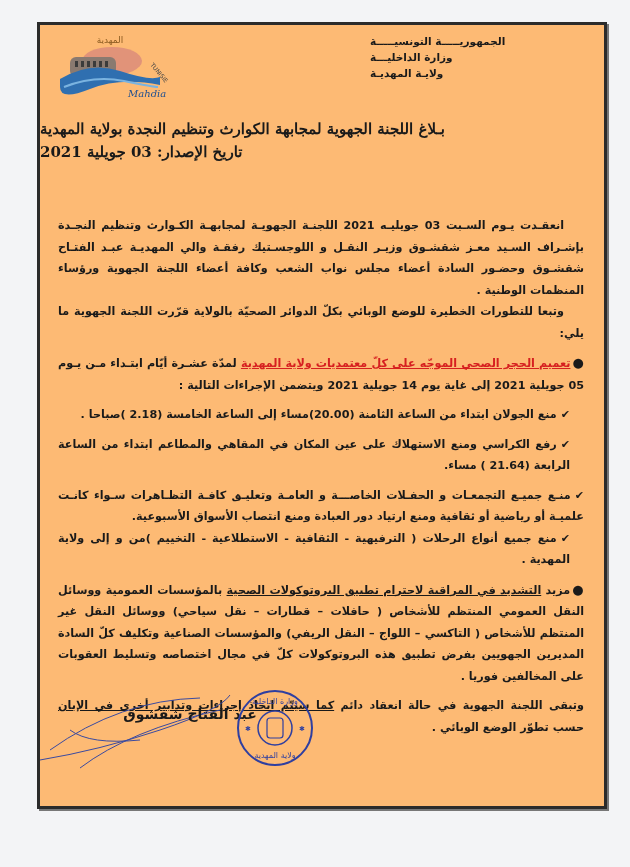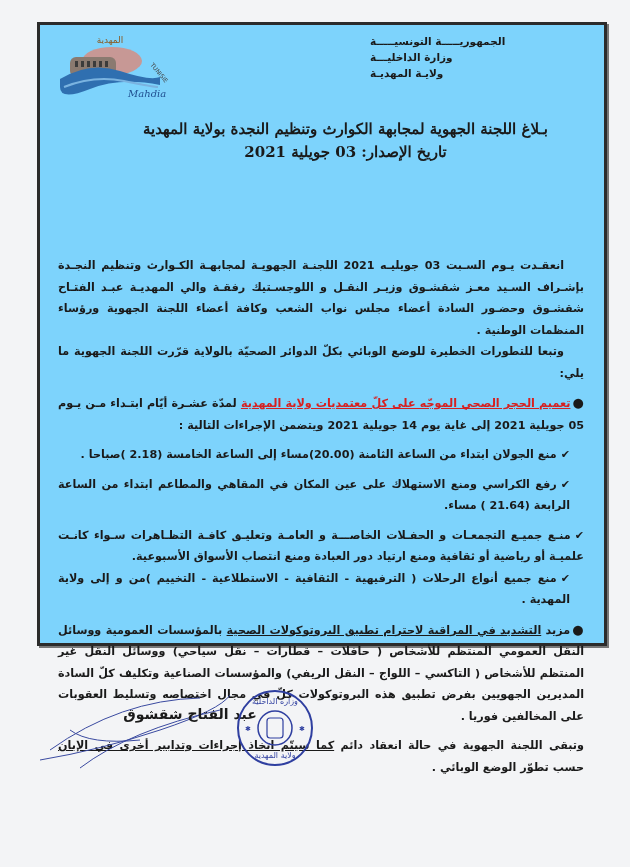--- a/index.html
+++ b/index.html
@@ -4,41 +4,41 @@
 <style>
   html, body { margin:0; padding:0; }
   body {
     width:630px; height:867px; overflow:hidden;
     background:#f3f4f6;
     font-family:"DejaVu Sans", sans-serif;
     color:#1a1a1a;
     position:relative;
   }
   .page {
-    position:absolute; left:37px; top:22px; width:570px; height:624px;
+    position:absolute; left:37px; top:22px; width:570px; height:787px;
     border:3px solid #2b2b2b;
     box-shadow: 2px 2px 0 #777;
-    background:#7dd3fc;
+    background:#fdba74;
     box-sizing:border-box;
   }
   .logo { position:absolute; left:10px; top:6px; width:120px; height:72px; }
   .header-right {
     position:absolute; right:74px; top:8px; width:160px;
     direction:rtl; text-align:left;
     font-family:"DejaVu Sans", sans-serif; font-weight:bold; font-size:10.5px; line-height:16px;
   }
   .title-block {
     position:absolute; left:0; right:0; top:93px;
-    direction:rtl; text-align:center;
-    font-family:"DejaVu Serif", serif; font-weight:bold; font-size:15px; line-height:23px;padding-left:47px;
+    direction:rtl; text-align:left;
+    font-family:"DejaVu Serif", serif; font-weight:bold; font-size:15px; line-height:23px;
   }
   .body-text {
     position:absolute; left:18px; right:20px; top:190px;
     direction:rtl; text-align:justify;
-    font-family:"DejaVu Sans", sans-serif; font-weight:bold; font-size:11.2px; line-height:21.5px;margin-top:40px;
+    font-family:"DejaVu Sans", sans-serif; font-weight:bold; font-size:11.2px; line-height:21.5px;
   }
   .body-text p { margin:0; }
   .gap { height:8px; }
   .indent { text-indent:20px; }
   .red-u { color:#d62020; text-decoration:underline; }
   .u { text-decoration:underline; }
   .bullet { font-size:13px; margin-left:2px; }
   .check { font-size:11px; margin-left:4px; }
   .check-item { padding-right:14px; }
   .signature {

